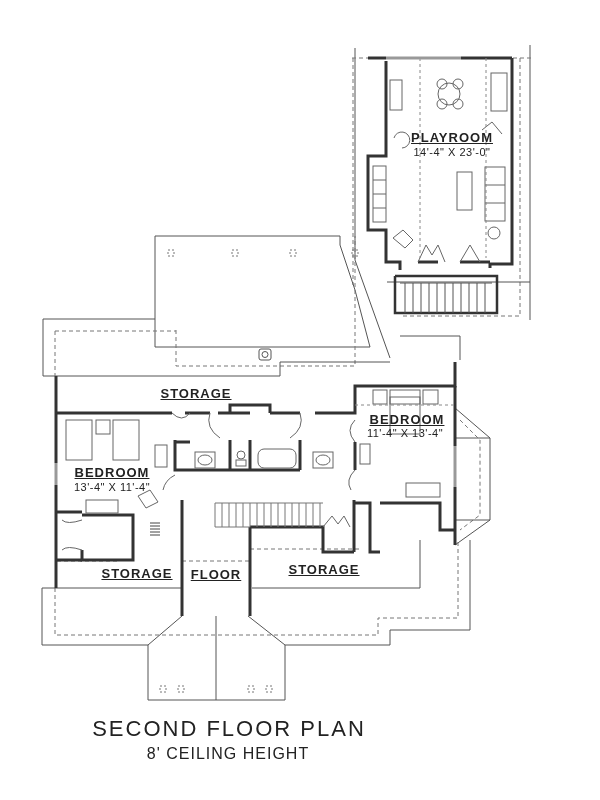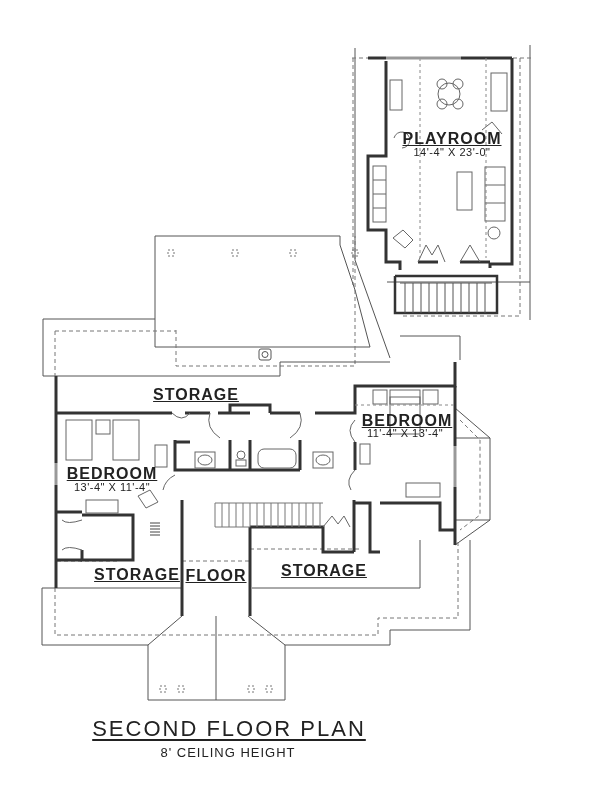--- a/index.html
+++ b/index.html
@@ -1,22 +1,22 @@
 <!DOCTYPE html>
 <html><head>
 <meta charset="utf-8">
 <style>
   html, body { margin:0; padding:0; background:#ffffff; }
   body { width:600px; height:800px; position:relative; overflow:hidden; font-family:"DejaVu Sans", sans-serif; }
   svg { position:absolute; left:0; top:0; }
   .lbl { position:absolute; font-family:"Liberation Sans", sans-serif; color:#222; letter-spacing:1px; white-space:nowrap; }
-  .room { font-size:16px; font-weight:bold; text-decoration:underline; transform:translateX(-50%); }
+  .room { font-size:13px; font-weight:bold; text-decoration:underline; transform:translateX(-50%); }
   .dim { font-size:11px; transform:translateX(-50%); letter-spacing:0.5px; }
-  .title { font-size:22px; letter-spacing:2px; text-decoration:underline; text-underline-offset:3px; transform:translateX(-50%); }
-  .sub { font-size:13px; letter-spacing:1px; transform:translateX(-50%); }
+  .title { font-size:22px; letter-spacing:2px; text-underline-offset:3px; transform:translateX(-50%); }
+  .sub { font-size:16px; letter-spacing:1px; transform:translateX(-50%); }
 </style>
 </head>
 <body>
 
 <svg width="600" height="800" viewBox="0 0 600 800" xmlns="http://www.w3.org/2000/svg">
   <g fill="none" stroke="#555" stroke-width="1">
 
     <g>
       <polyline points="355,48 355,260 380,330 390,358"></polyline>
       <line x1="530" y1="45" x2="530" y2="320"></line>

